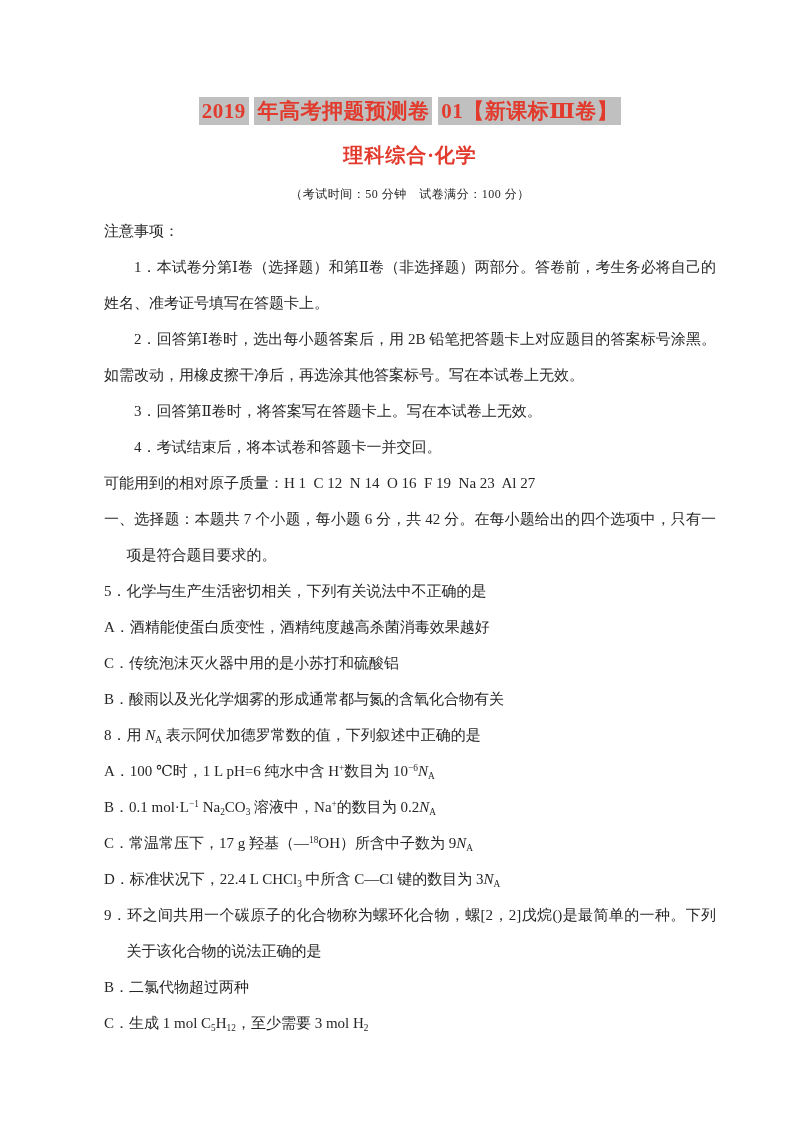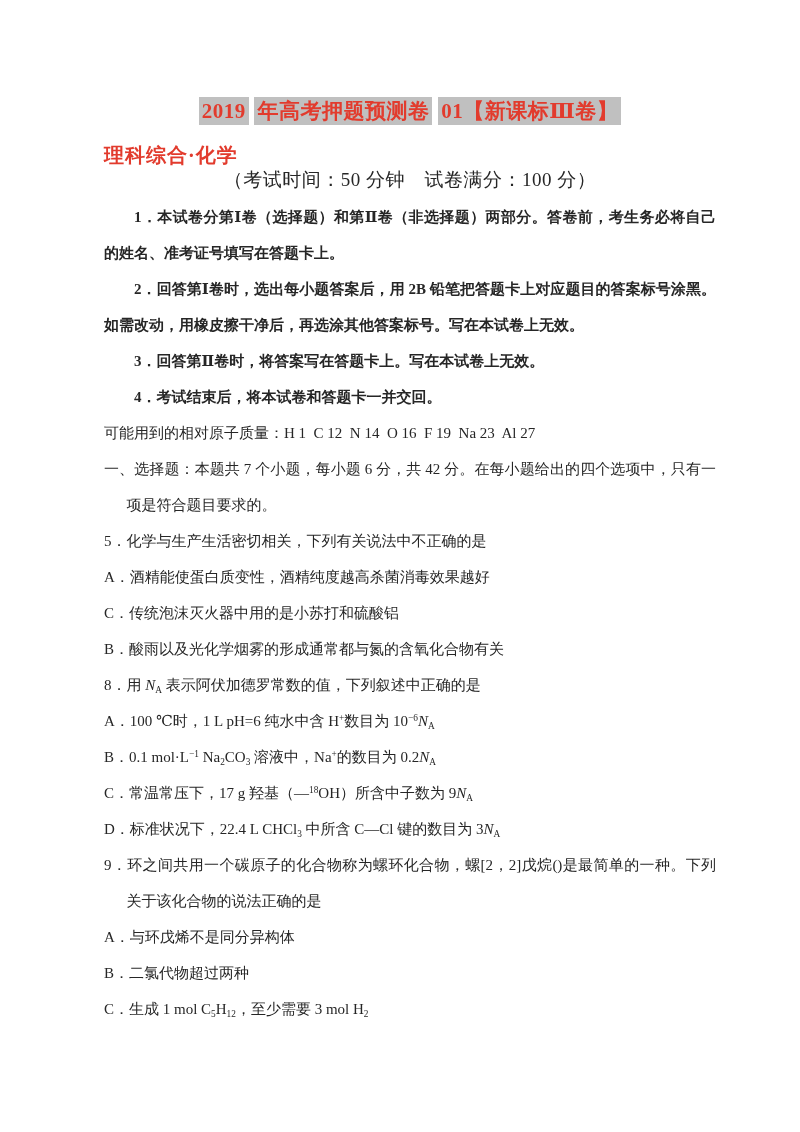--- a/index.html
+++ b/index.html
@@ -17,41 +17,42 @@
   .title {
     text-align: center;
     font-size: 21px;
     font-weight: bold;
     line-height: 30px;
     letter-spacing: 0.5px;
     white-space: nowrap;
   }
   .hl { padding: 2px 3px; }
   .subtitle {
+    text-align: center;
     font-size: 20px;
     font-weight: bold;
     line-height: 28px;
     margin-top: 15px;
     letter-spacing: 1px;
   }
   .meta {
     text-align: center;
-    font-size: 19px;
+    font-size: 12px;
     line-height: 22px;
-    margin-top: 0;
+    margin-top: 14px;
     letter-spacing: 0.5px;
   }
   .content { margin-top: 8px; }
   .content p, .content .line {
     margin: 0;
     font-size: 15px;
     line-height: 36px;
     text-align: justify;
   }
-  .indent { text-indent: 2em; font-weight: bold; }
+  .indent { text-indent: 2em; }
   .hanging { padding-left: 1.5em; text-indent: -1.5em; }
   .option { margin-left: 1.5em; }
   .masses { white-space: pre-wrap; }
   .section-header { text-align: center !important; }
   sub, sup { font-size: 0.62em; line-height: 0; }
   sub { vertical-align: baseline; position: relative; top: 0.3em; }
   sup { vertical-align: baseline; position: relative; top: -0.55em; }
   i { font-style: italic; }
 </style>
 </head>
@@ -60,20 +61,21 @@
 <div class="page">
 
   <div class="title"><span class="hl" style="background-color: rgb(192, 192, 192); color: rgb(226, 59, 45);">2019</span> <span class="hl" style="background-color: rgb(192, 192, 192); color: rgb(226, 59, 45);">年高考押题预测卷</span> <span class="hl" style="background-color: rgb(192, 192, 192); color: rgb(226, 59, 45);">01【新课标Ⅲ卷】</span></div>
 
   <div class="subtitle" style="color: rgb(226, 59, 45);">理科综合·化学</div>
 
   <div class="meta">（考试时间：50 分钟　试卷满分：100 分）</div>
 
   <div class="content">
 
+    <p class="line">注意事项：</p>
     <p class="indent">1．本试卷分第Ⅰ卷（选择题）和第Ⅱ卷（非选择题）两部分。答卷前，考生务必将自己的姓名、准考证号填写在答题卡上。</p>
     <p class="indent">2．回答第Ⅰ卷时，选出每小题答案后，用 2B 铅笔把答题卡上对应题目的答案标号涂黑。如需改动，用橡皮擦干净后，再选涂其他答案标号。写在本试卷上无效。</p>
     <p class="indent">3．回答第Ⅱ卷时，将答案写在答题卡上。写在本试卷上无效。</p>
     <p class="indent">4．考试结束后，将本试卷和答题卡一并交回。</p>
 
     <p class="masses">可能用到的相对原子质量：H 1  C 12  N 14  O 16  F 19  Na 23  Al 27</p>
 
 
     <p class="hanging">一、选择题：本题共 7 个小题，每小题 6 分，共 42 分。在每小题给出的四个选项中，只有一项是符合题目要求的。</p>
 
@@ -87,19 +89,18 @@
     <div class="question">
       <p class="hanging">8．用 <i>N</i><sub>A</sub> 表示阿伏加德罗常数的值，下列叙述中正确的是</p>
       <p class="option">A．100 ℃时，1 L pH=6 纯水中含 H<sup>+</sup>数目为 10<sup>−6</sup><i>N</i><sub>A</sub></p>
       <p class="option">B．0.1 mol·L<sup>−1</sup> Na<sub>2</sub>CO<sub>3</sub> 溶液中，Na<sup>+</sup>的数目为 0.2<i>N</i><sub>A</sub></p>
       <p class="option">C．常温常压下，17 g 羟基（—<sup>18</sup>OH）所含中子数为 9<i>N</i><sub>A</sub></p>
       <p class="option">D．标准状况下，22.4 L CHCl<sub>3</sub> 中所含 C—Cl 键的数目为 3<i>N</i><sub>A</sub></p>
     </div>
 
     <div class="question">
       <p class="hanging">9．环之间共用一个碳原子的化合物称为螺环化合物，螺[2，2]戊烷()是最简单的一种。下列关于该化合物的说法正确的是</p>
-      <p class="option">A．与环戊烯不是同分异构体</p>
       <p class="option">B．二氯代物超过两种</p>
       <p class="option">C．生成 1 mol C<sub>5</sub>H<sub>12</sub>，至少需要 3 mol H<sub>2</sub></p>
     </div>
 
   </div>
 </div>
 
 </body></html>

